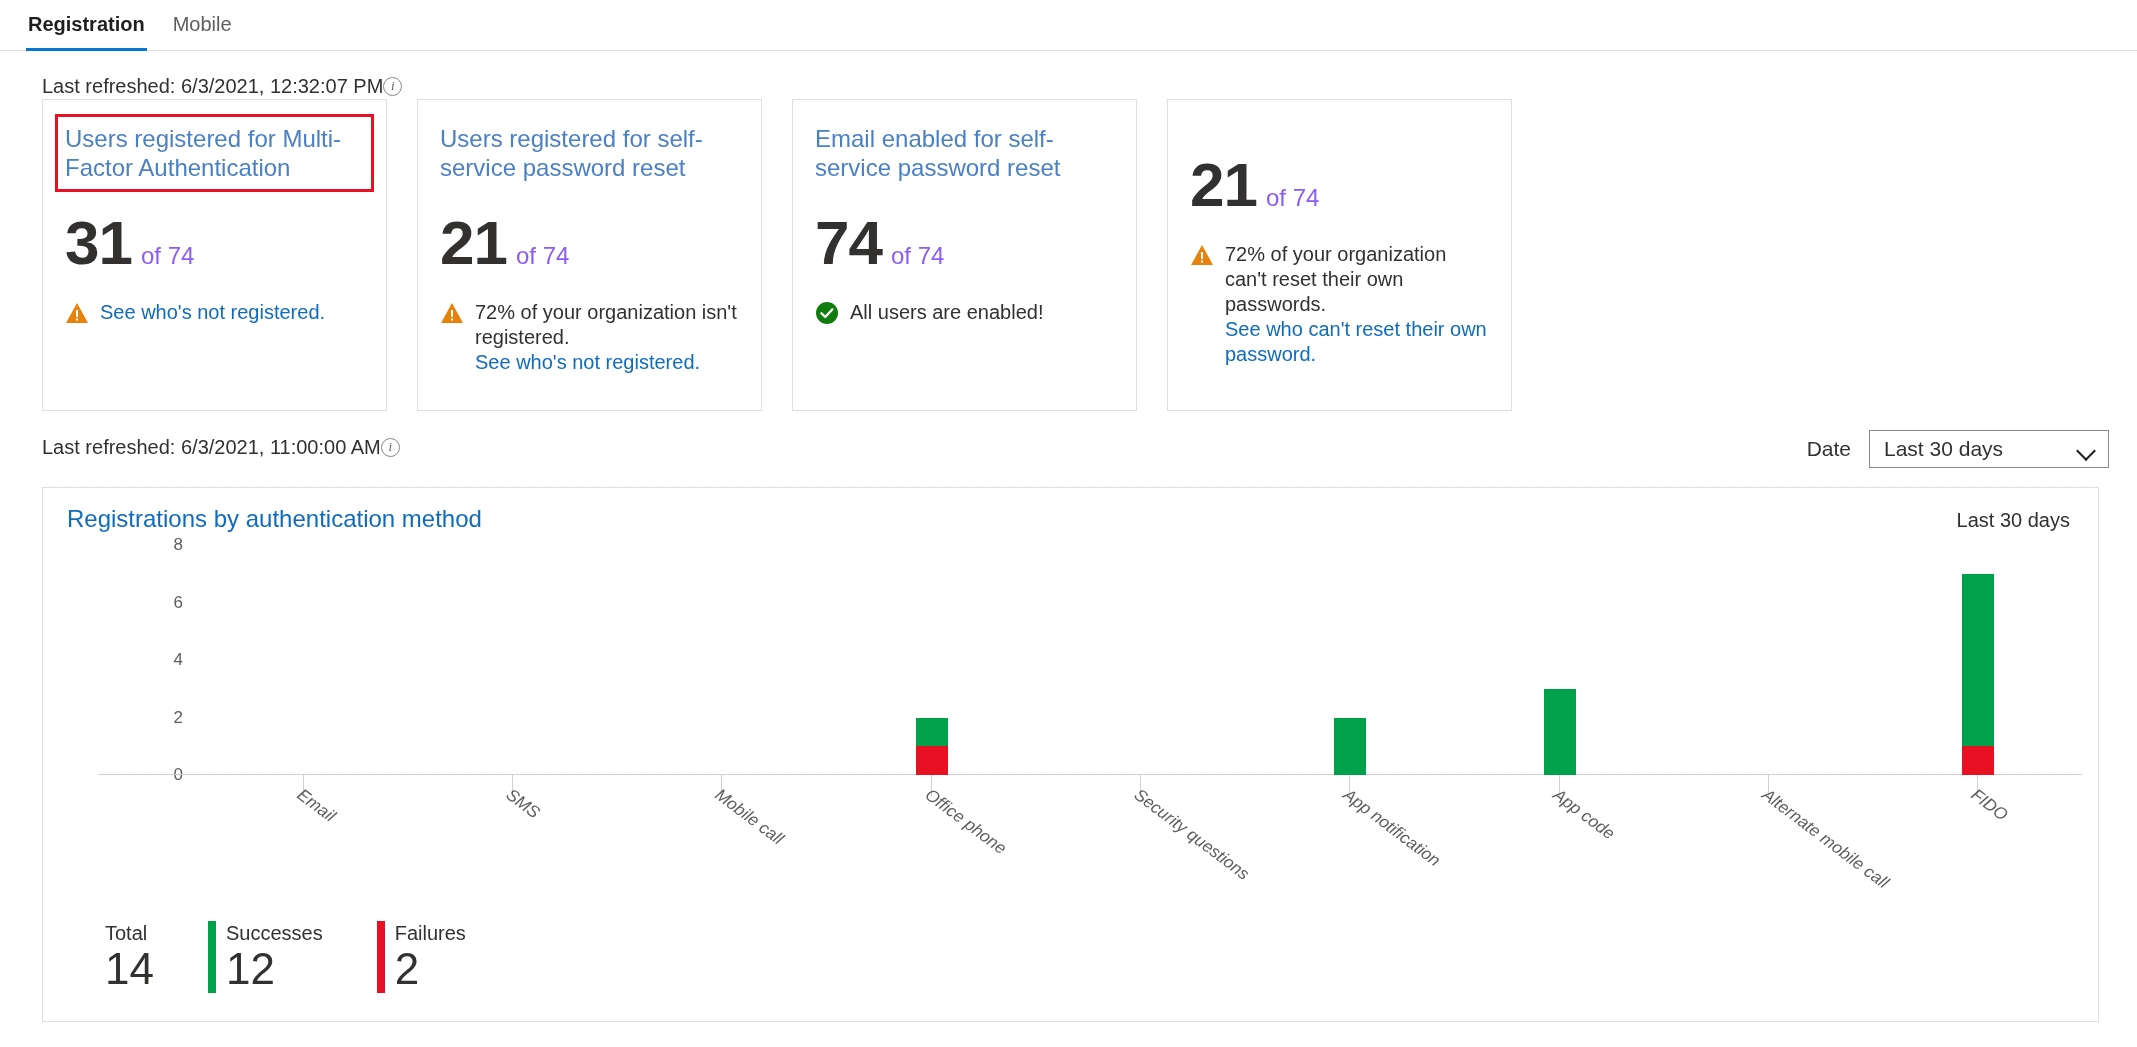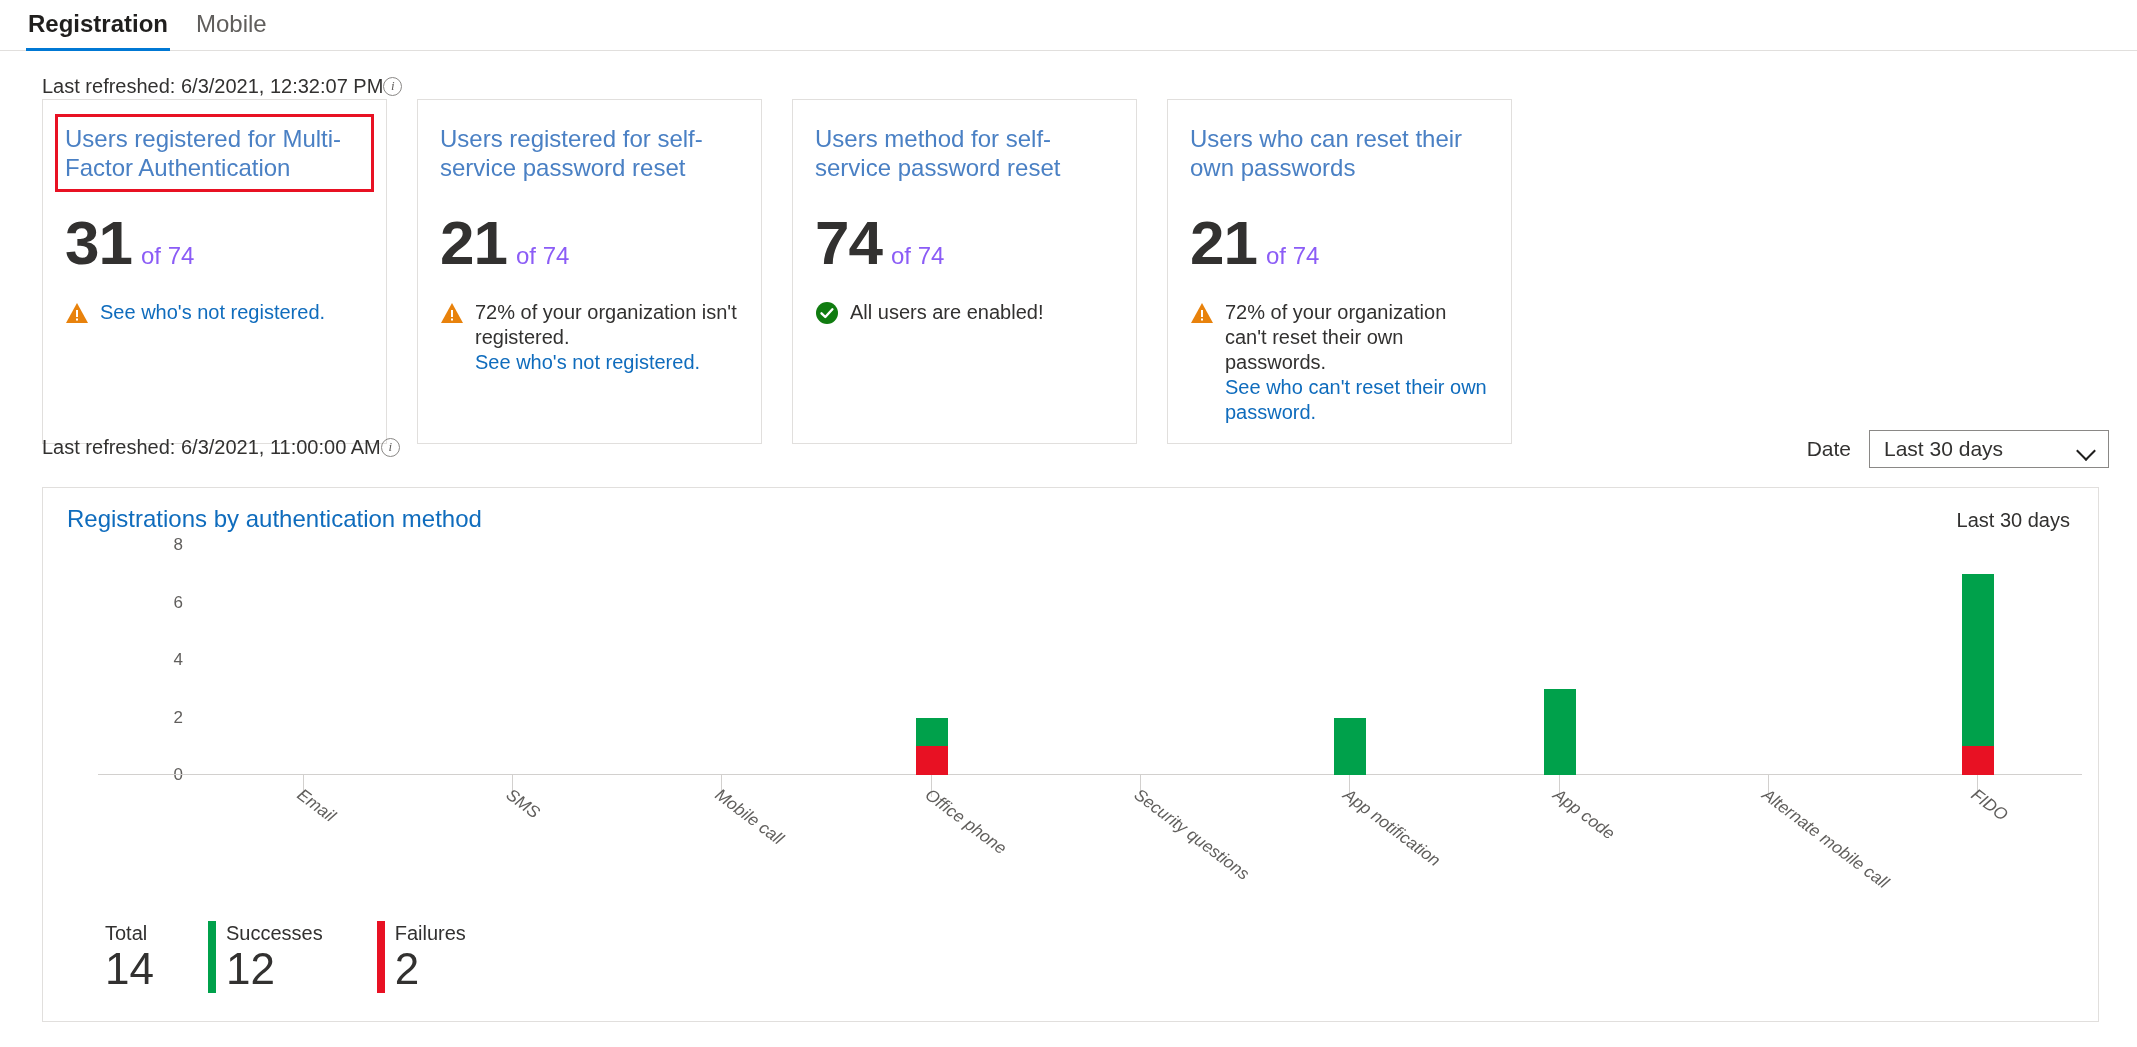--- a/index.html
+++ b/index.html
@@ -25,21 +25,21 @@
     width: 2137px;
     height: 51px;
     border-bottom: 1px solid #e1dfdd;
     display: flex;
     align-items: flex-start;
     padding-left: 14px;
   }
   .tab {
     position: relative;
     padding: 9px 14px 12px 14px;
-    font-size: 24px;
+    font-size: 20px;
     line-height: 30px;
     color: #605e5c;
     cursor: pointer;
     white-space: nowrap;
   }
   .tab.active { color: #201f1e; font-weight: 600; }
   .tab.active::after {
     content: "";
     position: absolute;
     left: 12px; right: 12px; bottom: 0;
@@ -353,40 +353,39 @@
             </svg>
         </span>
         <span class="note-text">
           <span>72% of your organization isn't registered.</span>
           <span class="note-link">See who's not registered.</span>
         </span>
       </div>
     </div>
 
     <div class="card">
-      <div class="card-title">Users method for self-service password reset</div>
+      <div class="card-title">Email enabled for self-service password reset</div>
       <div class="card-metric">
         <span class="metric-big">74</span>
         <span class="metric-of">of 74</span>
       </div>
       <div class="card-note">
         <span class="ok-icon">
           <svg width="24" height="24" viewBox="0 0 24 24">
               <circle cx="12" cy="12" r="11" fill="#107c10"></circle>
               <path d="M6.5 12.3 L10.3 16 L17.4 8.3" stroke="#fff" stroke-width="2.4" fill="none" stroke-linecap="round" stroke-linejoin="round"></path>
             </svg>
         </span>
         <span class="note-text">
           <span>All users are enabled!</span>
         </span>
       </div>
     </div>
 
     <div class="card">
-      <div class="card-title">Users who can reset their own passwords</div>
       <div class="card-metric">
         <span class="metric-big">21</span>
         <span class="metric-of">of 74</span>
       </div>
       <div class="card-note">
         <span class="warn-icon">
           <svg width="24" height="22" viewBox="0 0 24 22">
               <path d="M12 1 L23 21 L1 21 Z" fill="#e8820c"></path>
               <rect x="11" y="8" width="2" height="7" fill="#fff"></rect>
               <rect x="11" y="16.5" width="2" height="2" fill="#fff"></rect>

